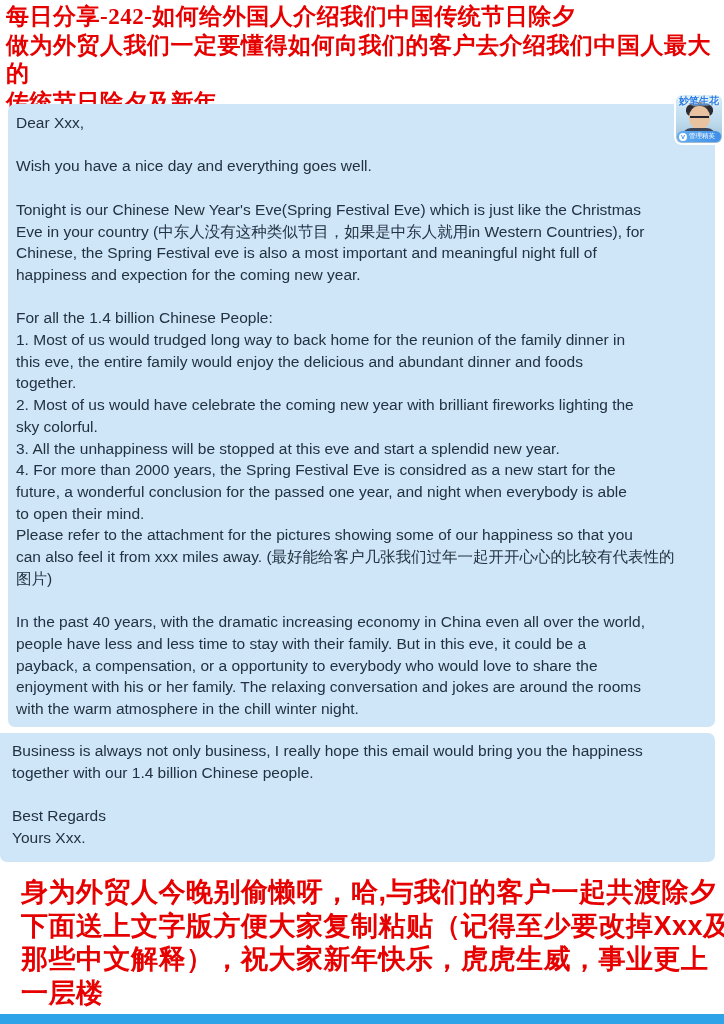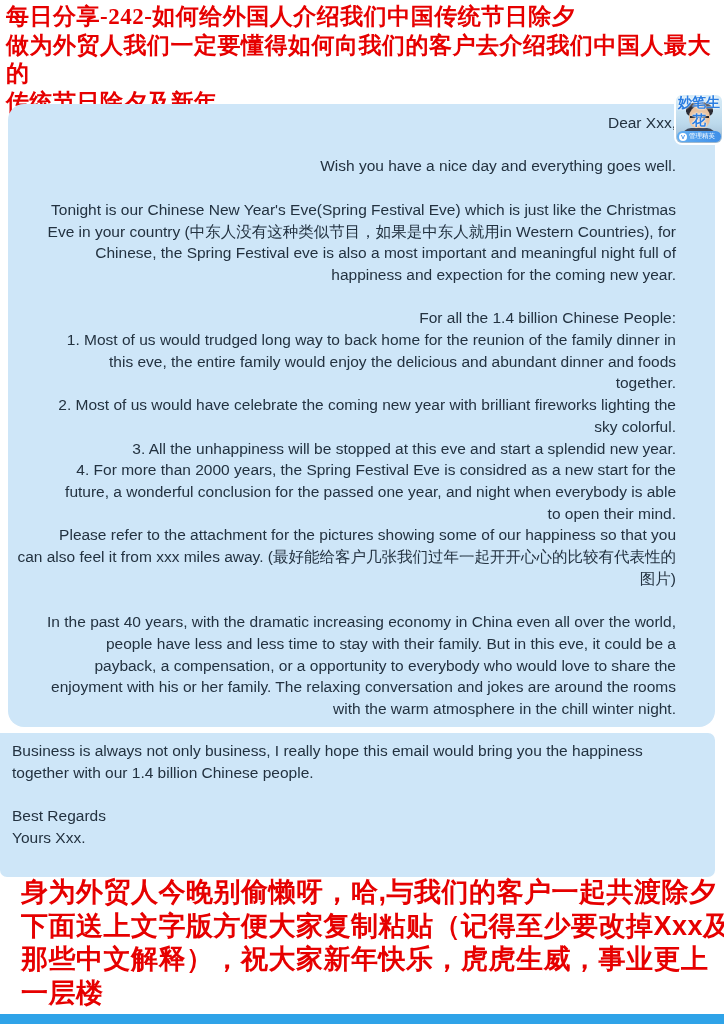--- a/index.html
+++ b/index.html
@@ -8,29 +8,29 @@
     background:#ffffff;
     font-family:"Liberation Sans", sans-serif;
   }
   .title{
     position:absolute;top:3px;left:6px;width:712px;
     font-size:23px;line-height:28.5px;font-weight:bold;
     color:#e60000;white-space:pre-line;letter-spacing:0.5px;font-family:Liberation Serif, serif;
   }
   .email-card{
     position:absolute;left:8px;top:104px;width:707px;height:623px;
-    background:#cee6f8;border-radius:16px;text-align:right;
+    background:#cee6f8;border-radius:7px;
   }
   .email-body{
     position:absolute;left:8px;top:8px;width:660px;
     font-size:15.5px;line-height:21.7px;color:#233240;
     white-space:pre-line;
   }
   .closing-card{
-    position:absolute;left:0px;top:733px;width:715px;height:144px;
+    position:absolute;left:0px;top:733px;width:715px;height:129px;
     background:#cee6f8;border-radius:0 7px 7px 7px;
   }
   .closing-text{
     position:absolute;left:12px;top:7px;width:680px;
     font-size:15.5px;line-height:21.7px;color:#233240;
     white-space:pre-line;
   }
   .footer-note{
     position:absolute;top:876px;left:5px;width:716px;
     font-size:27px;line-height:33.5px;font-weight:bold;
@@ -58,21 +58,21 @@
   .avatar .glasses{
     position:absolute;left:14px;top:21px;width:19px;height:4px;
     border-top:2px solid #1f2430;
   }
   .avatar .shoulders{
     position:absolute;left:6px;top:33px;width:34px;height:12px;
     border-radius:9px 9px 0 0;background:#3c465a;
   }
   .avatar .arc-text{
     position:absolute;top:-1px;left:0;right:0;text-align:center;
-    font-size:14px;font-weight:bold;color:#2a7de1;
+    font-size:10px;font-weight:bold;color:#2a7de1;
     text-shadow:0 0 2px #ffffff,0 0 2px #ffffff;
   }
   .avatar .badge{
     position:absolute;left:1px;right:1px;bottom:1px;height:11px;
     border-radius:6px;display:flex;align-items:center;gap:2px;padding:0 2px;
     background:linear-gradient(90deg,#62aef2,#3f8fe8);
   }
   .avatar .badge-v{
     width:8px;height:8px;border-radius:50%;background:#ffffff;color:#3f8fe8;
     font-size:6px;font-weight:bold;display:flex;align-items:center;justify-content:center;

